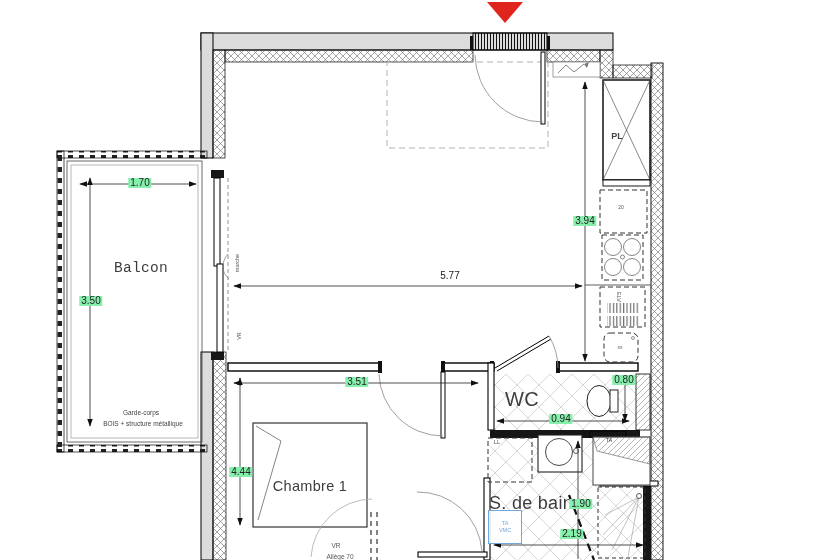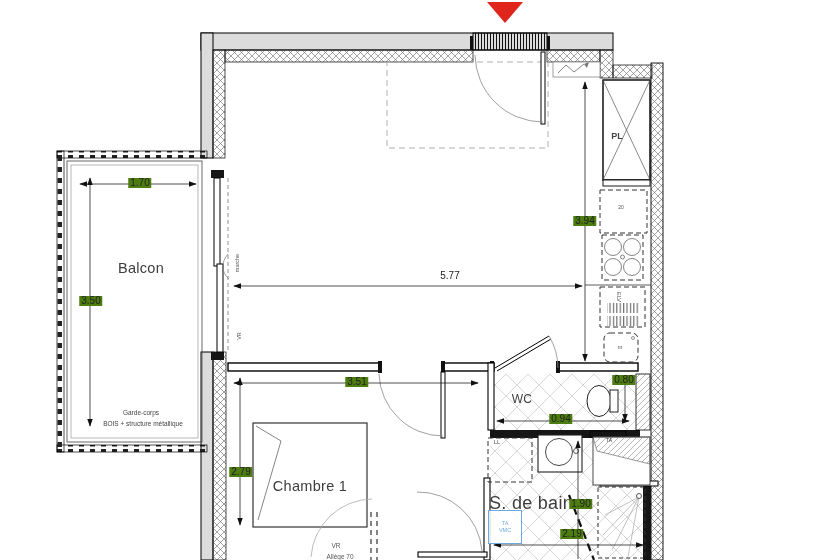--- a/index.html
+++ b/index.html
@@ -2,21 +2,21 @@
 <html><head>
 <meta charset="utf-8">
 <style>
   html,body{margin:0;padding:0;background:#ffffff;}
   .plan{position:relative;width:840px;height:560px;background:#fff;overflow:hidden;
         font-family:"Liberation Sans", sans-serif;}
   .plan svg{position:absolute;left:0;top:0;}
   .lbl{position:absolute;transform:translate(-50%,-50%);white-space:nowrap;color:#3d3d3d;
        line-height:1;}
   .room{font-size:14.5px;letter-spacing:.3px;}
-  .dim{font-size:10px;color:#222;background:#4d7c0f;padding:0 2px;}
+  .dim{font-size:10px;color:#222;background:#86efac;padding:0 2px;}
   .dim.noBg{background:transparent;}
   .tiny{font-size:6.5px;color:#444;}
   .micro{font-size:5.5px;color:#555;}
   .rot-ccw{transform:translate(-50%,-50%) rotate(-90deg);}
   .rot-cw{transform:translate(-50%,-50%) rotate(90deg);}
   .vmcbox{position:absolute;left:488px;top:510px;width:32px;height:32px;border:1.5px solid #6fa8dc;
           background:rgba(255,255,255,.85);display:flex;flex-direction:column;align-items:center;
           justify-content:center;gap:2px;}
   .vmcbox span{font-size:5.5px;color:#6fa8dc;line-height:1;}
 </style>
@@ -187,31 +187,31 @@
     <line x1="585" y1="82" x2="585" y2="361" marker-start="url(#a)" marker-end="url(#a)"></line>
     <line x1="234" y1="383" x2="478" y2="383" marker-start="url(#a)" marker-end="url(#a)"></line>
     <line x1="240" y1="378" x2="240" y2="525" marker-start="url(#a)" marker-end="url(#a)"></line>
     <line x1="497" y1="421" x2="629" y2="421" marker-start="url(#a)" marker-end="url(#a)"></line>
     <line x1="625" y1="377" x2="625" y2="421" marker-start="url(#a)" marker-end="url(#a)"></line>
     <line x1="578" y1="441" x2="578" y2="559" marker-start="url(#a)"></line>
     <line x1="494" y1="545" x2="643" y2="545" marker-start="url(#a)" marker-end="url(#a)"></line>
   </g>
 </svg>
 
-<div class="lbl room" style="left:141px;top:268px;">Balcon</div>
+<div class="lbl room" style="left:141px;top:268px;font-family:Liberation Mono, monospace;">Balcon</div>
 <div class="lbl room" style="left:310px;top:486px;">Chambre 1</div>
-<div class="lbl room" style="left:522px;top:399px;font-size:12px;">WC</div>
+<div class="lbl room" style="left:522px;top:399px;font-size:20px;">WC</div>
 <div class="lbl room" style="left:531px;top:503px;font-size:18px;">S. de bain</div>
 
 <div class="lbl dim" style="left:140px;top:183px;">1.70</div>
 <div class="lbl dim" style="left:91px;top:301px;">3.50</div>
 <div class="lbl dim noBg" style="left:450px;top:276px;">5.77</div>
 <div class="lbl dim" style="left:585px;top:221px;">3.94</div>
 <div class="lbl dim" style="left:357px;top:382px;">3.51</div>
-<div class="lbl dim" style="left:241px;top:472px;">2.79</div>
+<div class="lbl dim" style="left:241px;top:472px;">4.44</div>
 <div class="lbl dim" style="left:561px;top:419px;">0.94</div>
 <div class="lbl dim" style="left:624px;top:380px;">0.80</div>
 <div class="lbl dim" style="left:581px;top:504px;">1.90</div>
 <div class="lbl dim" style="left:572px;top:534px;">2.19</div>
 
 <div class="lbl tiny" style="left:141px;top:413px;">Garde-corps</div>
 <div class="lbl tiny" style="left:143px;top:424px;">BOIS + structure métallique</div>
 <div class="lbl" style="left:617px;top:136px;font-size:9px;color:#444;font-weight:bold;">PL</div>
 <div class="lbl micro" style="left:621px;top:207px;font-size:5px;">20</div>
 <div class="lbl micro rot-cw" style="left:618px;top:297px;">ELV</div>

